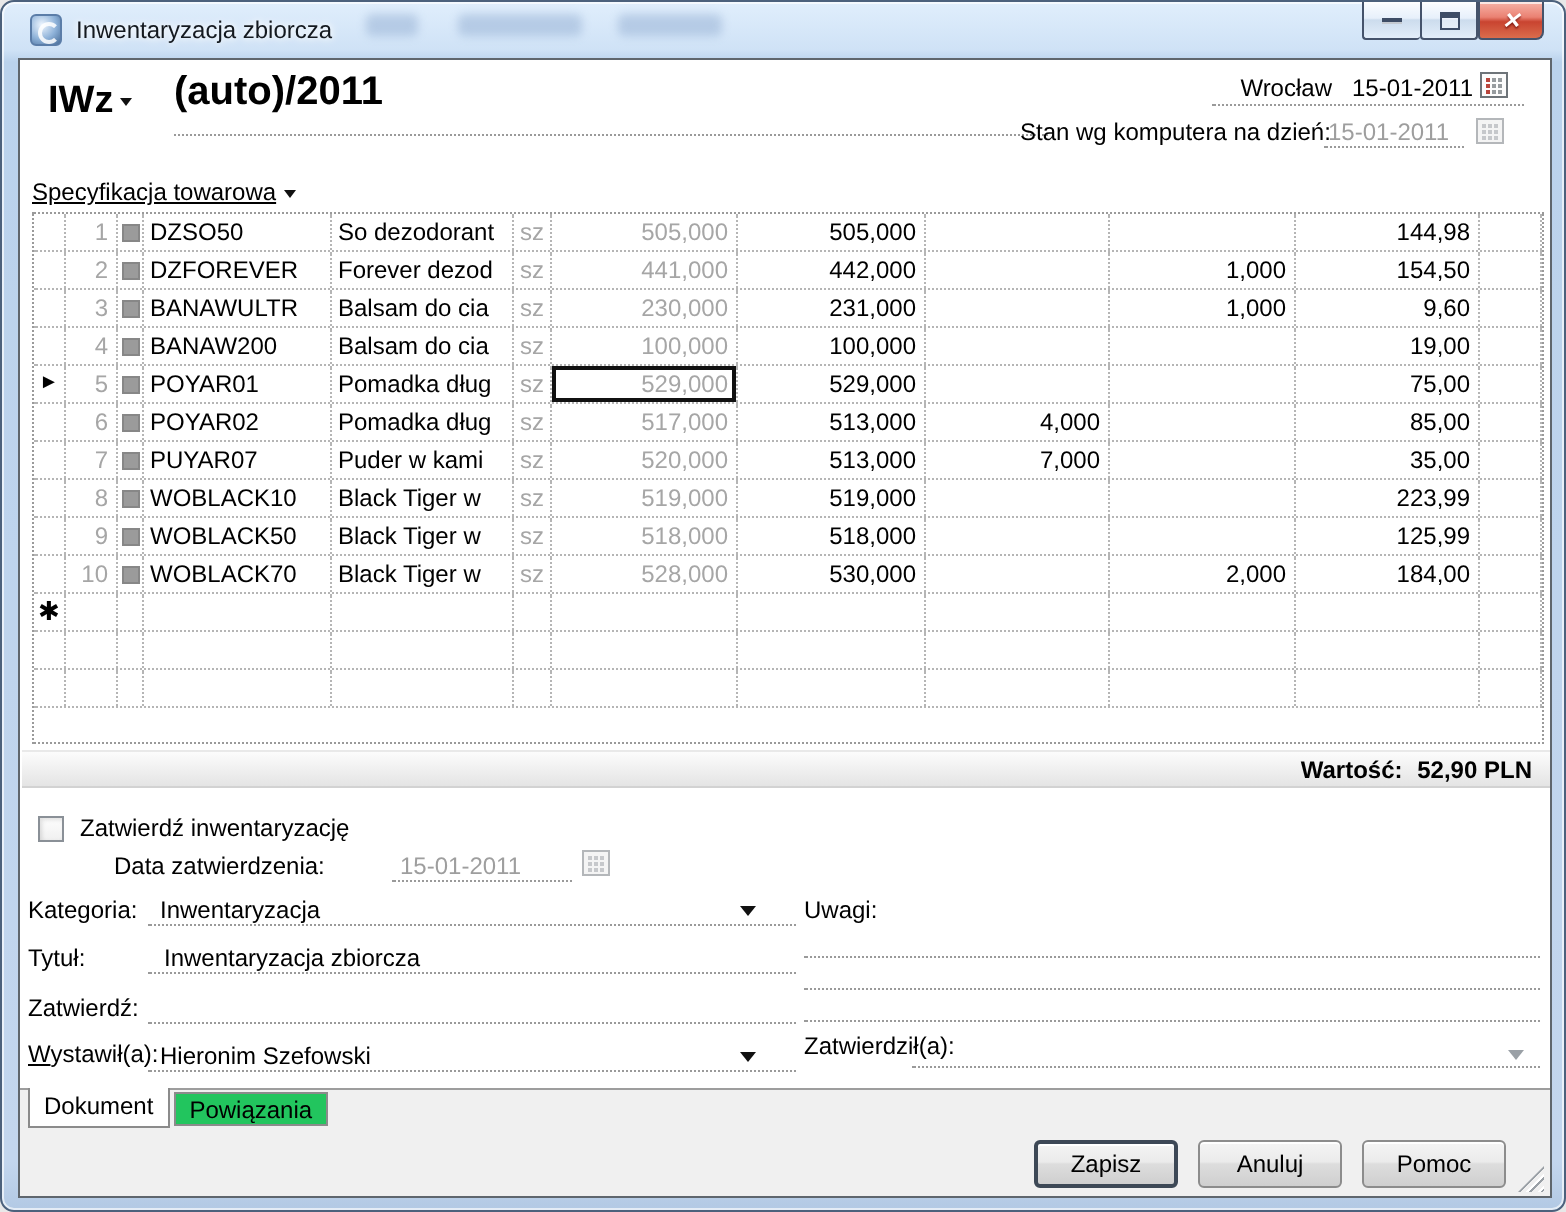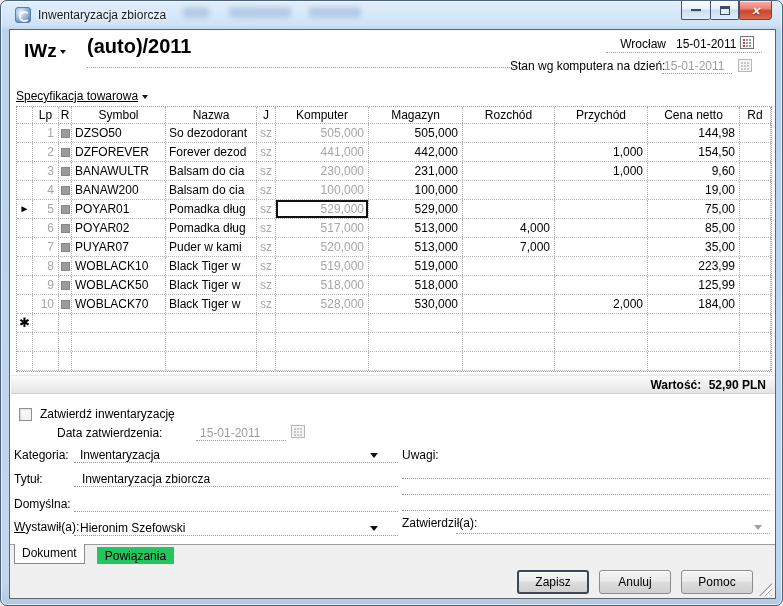--- a/index.html
+++ b/index.html
@@ -53,21 +53,21 @@
   .selc{font-size:10px;padding:0;}
   .starc{font-size:13px;line-height:17px;padding:0;}
   
   .sumbar{position:absolute;left:1px;top:345px;width:764px;height:19px;text-align:right;padding-right:9px;
     line-height:18px;font-size:12px;font-weight:bold;background:linear-gradient(180deg,#fcfcfc,#e4e4e4);
     border-top:1px solid #e9e9e9;border-bottom:1px solid #d2d2d2;}
   .chk{position:absolute;left:9px;top:378px;width:13px;height:13px;border:1px solid #8a9097;background:linear-gradient(180deg,#fefefe,#f0f0f0);box-shadow:inset 1px 1px 2px rgba(0,0,0,.12);}
   .u{text-decoration:underline;}
   
   .panel{position:absolute;left:0;top:514px;width:765px;height:54px;background:#f0f0f0;border-top:1px solid #9d9d9d;}
-  .tabs{position:absolute;left:4px;top:-1px;display:flex;align-items:flex-end;gap:12px;}
+  .tabs{position:absolute;left:4px;top:-1px;display:flex;align-items:center;gap:2px;}
   .tab{font-size:12px;padding:0 7px;cursor:pointer;}
   .tab.on{height:20px;line-height:19px;background:#fff;border:1px solid #8b8b8b;border-top:none;position:relative;z-index:2;}
   .tab.off{height:17px;line-height:16px;margin-top:1px;background:#22c55e;border:1px solid #8b8b8b;}
   .btn{position:absolute;width:72px;height:24px;font-size:12px;text-align:center;line-height:22px;cursor:pointer;
     background:linear-gradient(180deg,#f4f4f4 0%,#ebebeb 45%,#dddddd 50%,#cfcfcf 100%);
     border:1px solid #8c8c8c;border-radius:3px;box-shadow:inset 0 1px 0 #fff;}
   .btn.def{border:2px solid #3d4856;line-height:20px;}
   .grip{position:absolute;right:3px;bottom:2px;width:13px;height:13px;
     background:repeating-linear-gradient(135deg,#ffffff 0 1px,#9aa0a6 1px 2px,transparent 2px 4px);
     -webkit-clip-path:polygon(100% 0,100% 100%,0 100%);clip-path:polygon(100% 0,100% 100%,0 100%);}
@@ -111,34 +111,20 @@
     <span class="abs" style="left:500px;top:29px;width:148px;text-align:right;">Stan wg komputera na dzień:</span>
     <span class="abs gray" style="left:654px;top:29px;width:64px;">15-01-2011</span>
     <div class="dot" style="left:652px;top:43px;width:70px;"></div>
     <div class="cal dis" style="left:728px;top:29px;"></div>
 
     <div class="abs" style="left:6px;top:59px;">
       <span class="link">Specyfikacja towarowa</span><i class="car sm" style="margin-left:4px;"></i>
     </div>
 
     <div class="grid">
-      <div class="ghr">
-          <div class="gc hdr" style="width: 16px;"></div>
-          <div class="gc hdr" style="width: 26px;">Lp</div>
-          <div class="gc hdr" style="width: 13px;">R</div>
-          <div class="gc hdr" style="width: 94px;">Symbol</div>
-          <div class="gc hdr" style="width: 91px;">Nazwa</div>
-          <div class="gc hdr" style="width: 19px;">J</div>
-          <div class="gc hdr" style="width: 93px;">Komputer</div>
-          <div class="gc hdr" style="width: 94px;">Magazyn</div>
-          <div class="gc hdr" style="width: 92px;">Rozchód</div>
-          <div class="gc hdr" style="width: 93px;">Przychód</div>
-          <div class="gc hdr" style="width: 92px;">Cena netto</div>
-          <div class="gc hdr" style="width: 31px;">Rd</div>
-        </div>
       <div>
           <div class="gr">
             <div class="gc ctr selc" style="width: 16px;"></div>
             <div class="gc num gry" style="width: 26px;">1</div>
             <div class="gc ctr" style="width: 13px;"><span class="sq"></span></div>
             <div class="gc " style="width: 94px;">DZSO50</div>
             <div class="gc " style="width: 91px;">So dezodorant</div>
             <div class="gc ctr gry" style="width: 19px;">sz</div>
             <div class="gc num gry" style="width: 93px;">505,000</div>
             <div class="gc num" style="width: 94px;">505,000</div>
@@ -333,21 +319,21 @@
 
     <span class="abs" style="left:4px;top:418px;">Kategoria:</span>
     <span class="abs" style="left:70px;top:418px;">Inwentaryzacja</span>
     <div class="dot" style="left:64px;top:432px;width:324px;"></div>
     <i class="car abs" style="left:360px;top:423px;"></i>
 
     <span class="abs" style="left:4px;top:442px;">Tytuł:</span>
     <span class="abs" style="left:72px;top:442px;">Inwentaryzacja zbiorcza</span>
     <div class="dot" style="left:64px;top:456px;width:324px;"></div>
 
-    <span class="abs" style="left:4px;top:467px;">Domyślna:</span>
+    <span class="abs" style="left:4px;top:467px;">Zatwierdź:</span>
     <span class="abs" style="left:72px;top:467px;"></span>
     <div class="dot" style="left:64px;top:481px;width:324px;"></div>
 
     <span class="abs" style="left:4px;top:490px;"><span class="u">W</span><span>ystawił(a):</span></span>
     <span class="abs" style="left:70px;top:491px;">Hieronim Szefowski</span>
     <div class="dot" style="left:64px;top:505px;width:324px;"></div>
     <i class="car abs" style="left:360px;top:496px;"></i>
 
     <span class="abs" style="left:392px;top:418px;">Uwagi:</span>
     <div class="dot" style="left:392px;top:448px;width:368px;"></div>

